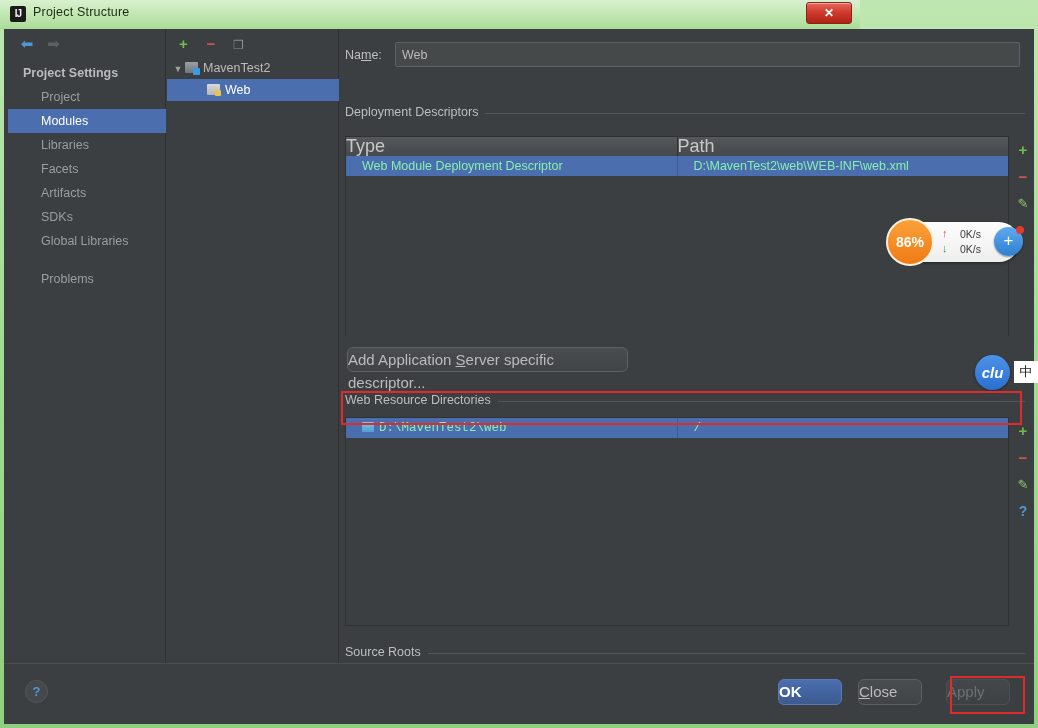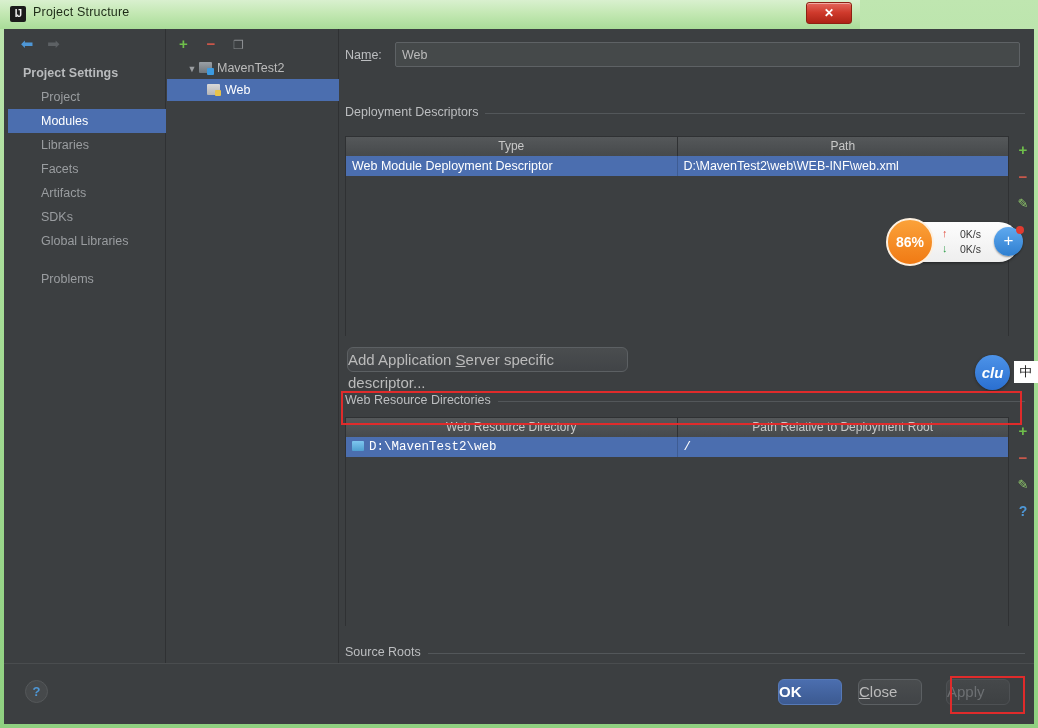--- a/index.html
+++ b/index.html
@@ -153,29 +153,29 @@
     margin-top: 8px; margin-left: 0;
   }
 
   
   .tbl-wrap {
     position: absolute; left: 5px;
     border: 1px solid #2f3133; background: #3c3f41;
   }
   .tbl-head { display: flex; height: 19px; background: #4a4d4f; }
   .tbl-head .th {
-    flex: 1; text-align: center; font-size: 12px; color: #c8c8c8;
+    flex: 1; font-size: 18px; color: #c8c8c8;
     line-height: 19px; border-right: 1px solid #2f3133;
     background: linear-gradient(to bottom,#55585a 0%,#46494b 100%);
   }
   .tbl-head .th:last-child { border-right: none; }
   .tbl-row { display: flex; height: 20px; background: #4b6eaf; }
   .tbl-row .td {
-    flex: 1; font-size: 12.5px; color: #ffffff; line-height: 20px;
-    padding-left: 6px; border-right: 1px solid #3e5c93;
+    flex: 1; font-size: 12.5px; color: #86efac; line-height: 20px;
+    padding-left: 16px; border-right: 1px solid #3e5c93;
     white-space: nowrap; overflow: hidden;
   }
   .tbl-row .td:last-child { border-right: none; }
   .folder-ico {
     display: inline-block; width: 12px; height: 10px;
     background: linear-gradient(to bottom,#7ec6ef 0%,#4f9fd0 100%);
     border-radius: 1px; vertical-align: -1px; margin-right: 5px;
   }
   .tbl-body { background: #3c3f41; }
 
@@ -331,21 +331,21 @@
         </div>
     </div>
 
     <div id="tree-panel">
       <div id="tree-toolbar">
         <span class="tb-btn tb-plus">+</span>
         <span class="tb-btn tb-minus">−</span>
         <span class="tb-btn tb-copy">❐</span>
       </div>
       <div id="tree">
-          <div class="tree-row" style="padding-left: 18px;"><span class="tree-twisty">▼</span><span class="tree-icon icon-module"></span><span>MavenTest2</span></div>
+          <div class="tree-row" style="padding-left: 4px;"><span class="tree-twisty">▼</span><span class="tree-icon icon-module"></span><span>MavenTest2</span></div>
           <div class="tree-row selected" style="padding-left: 26px;"><span class="tree-twisty"></span><span class="tree-icon icon-web"></span><span>Web</span></div>
         </div>
     </div>
 
     <div id="main">
 
       <div id="name-row">
         <span id="name-label">Na<u>m</u>e:</span><input id="name-input" type="text" value="Web" style="">
       </div>
 
@@ -374,24 +374,20 @@
       </div>
 
       <div id="add-descriptor-btn" class="push-btn">Add Application <u>S</u>erver specific descriptor...</div>
 
       <div class="section" style="top:364px;">
         <span class="stitle">Web Resource Directories</span>
         <span class="srule"></span>
       </div>
 
       <div class="tbl-wrap" style="top:388px; width:664px; height:209px;">
-        <div class="tbl-head">
-          <div class="th">Web Resource Directory</div>
-          <div class="th">Path Relative to Deployment Root</div>
-        </div>
         <div class="tbl-body" style="height:189px;font-family:Liberation Mono, monospace;">
           <div class="tbl-row">
             <div class="td">
               <span class="folder-ico"></span><span>D:\MavenTest2\web</span>
             </div>
             <div class="td">/</div>
           </div>
         </div>
       </div>
 

